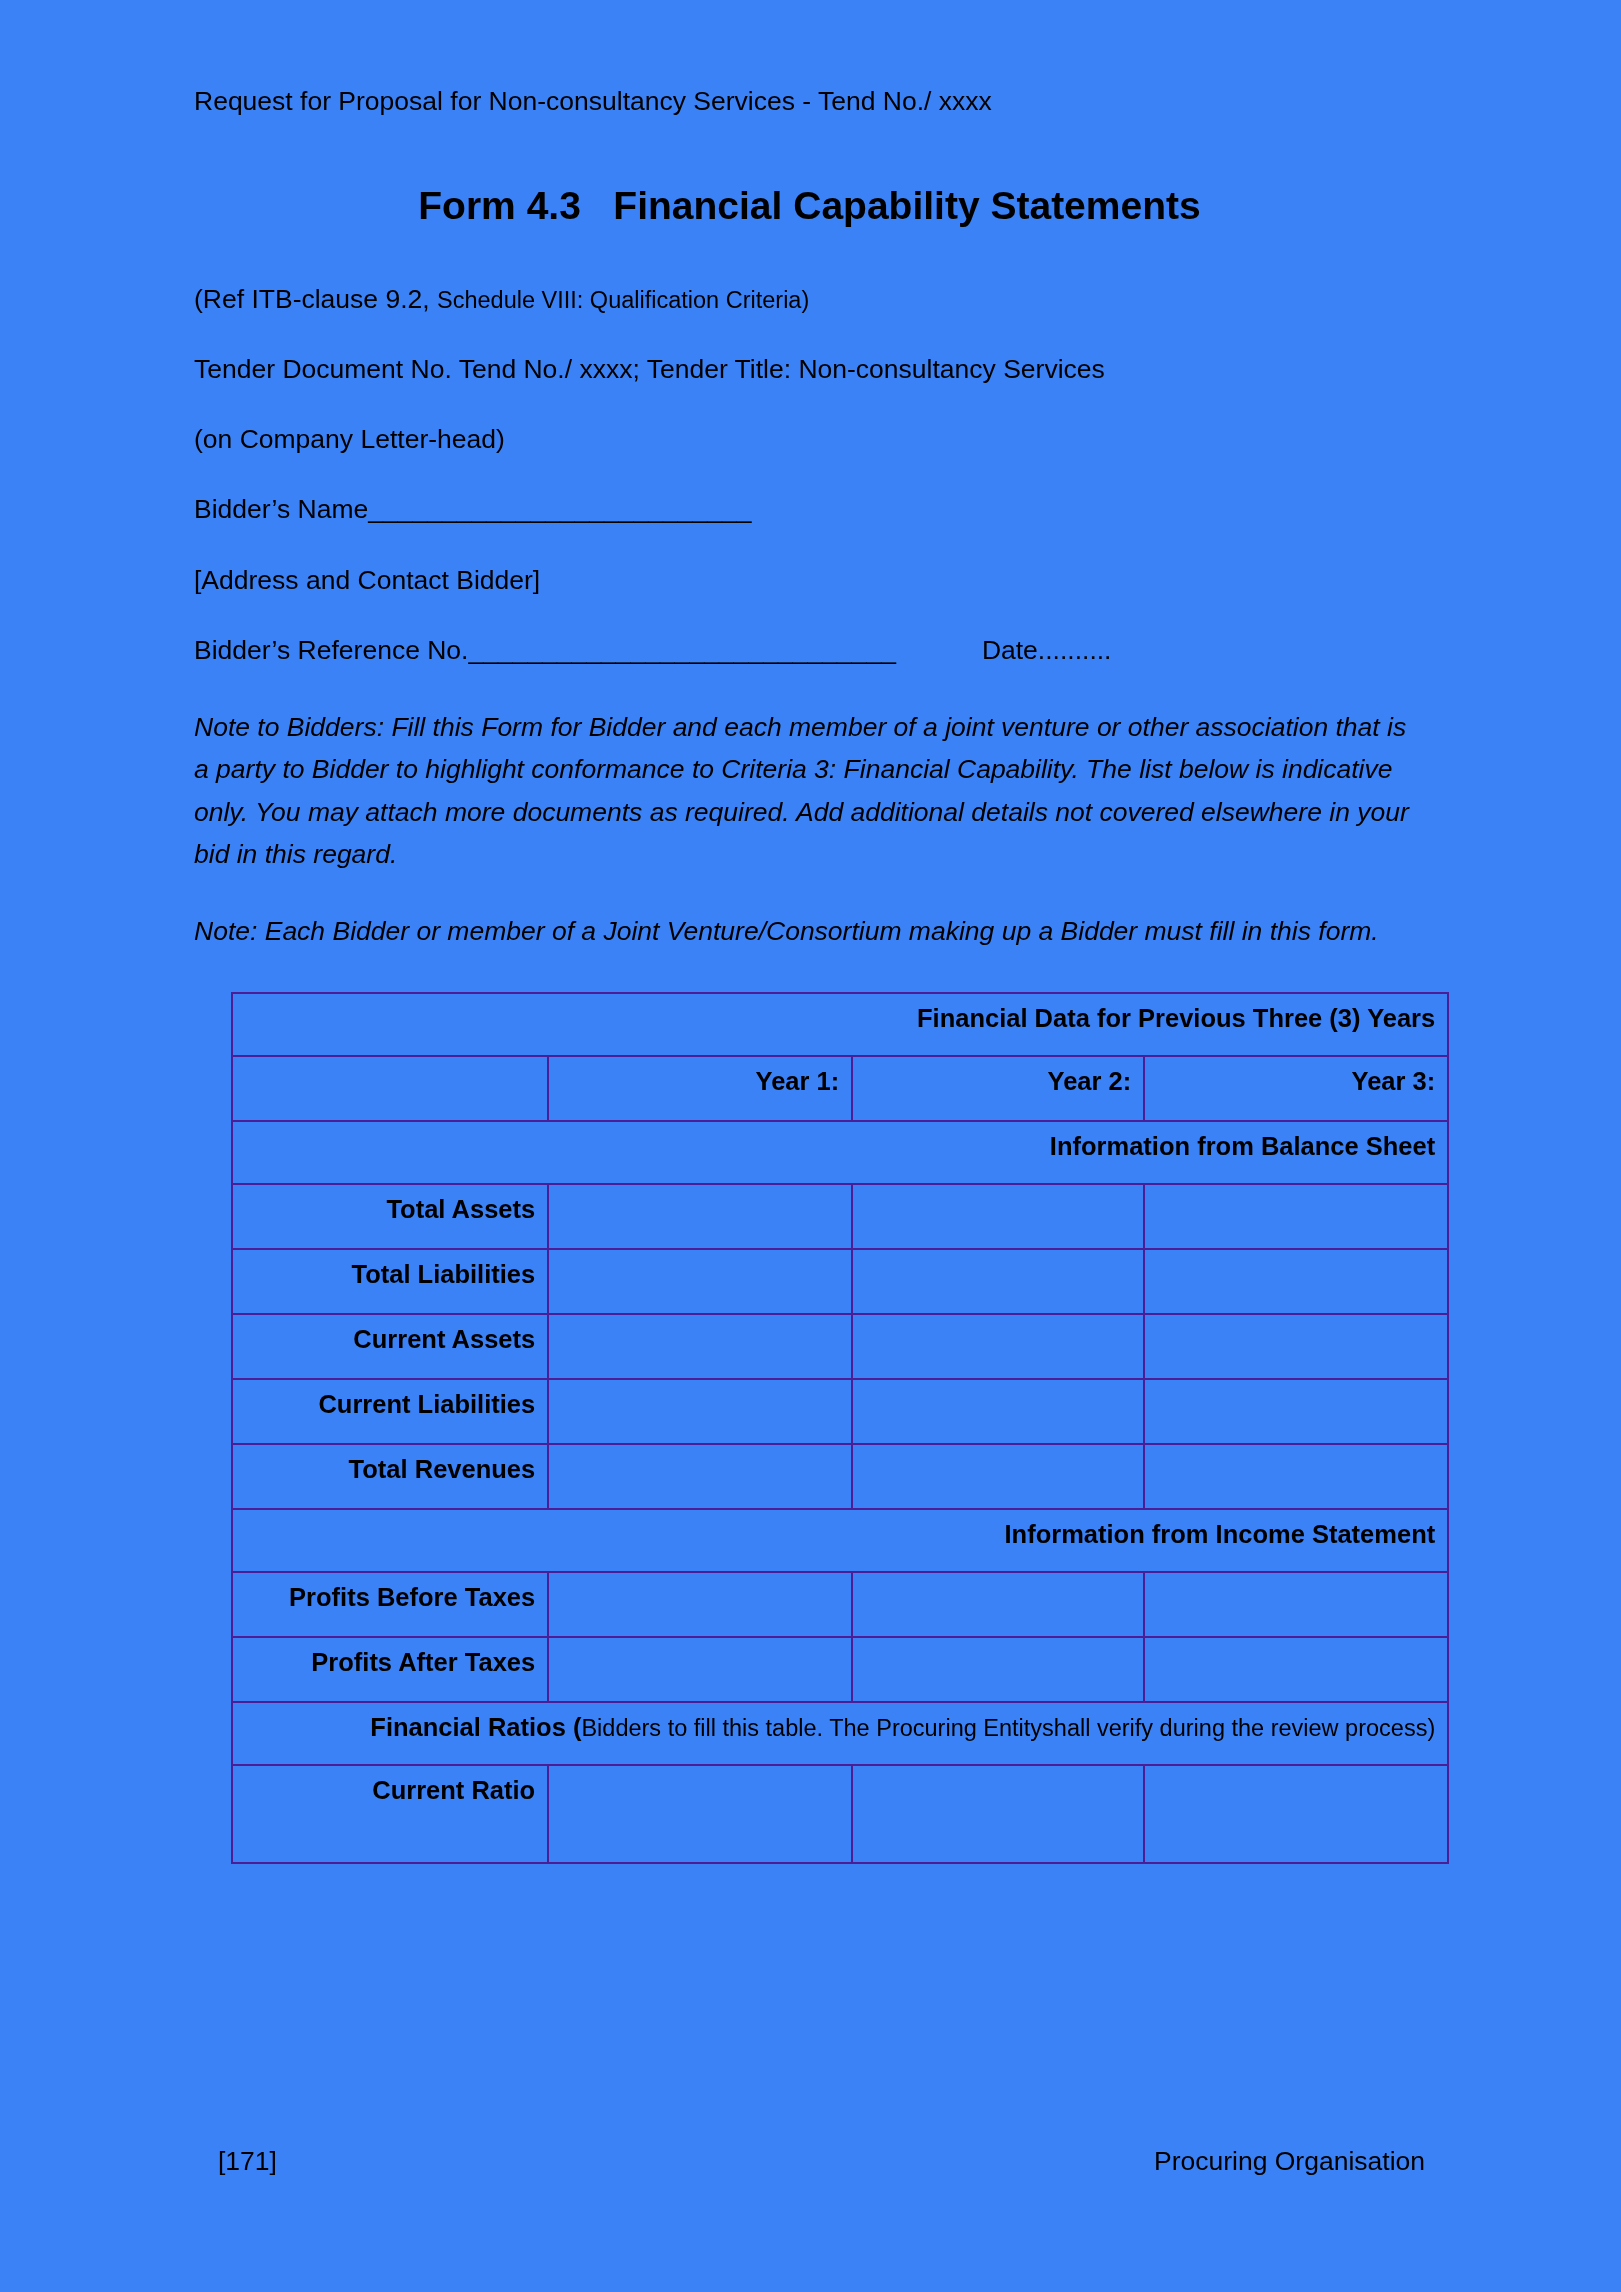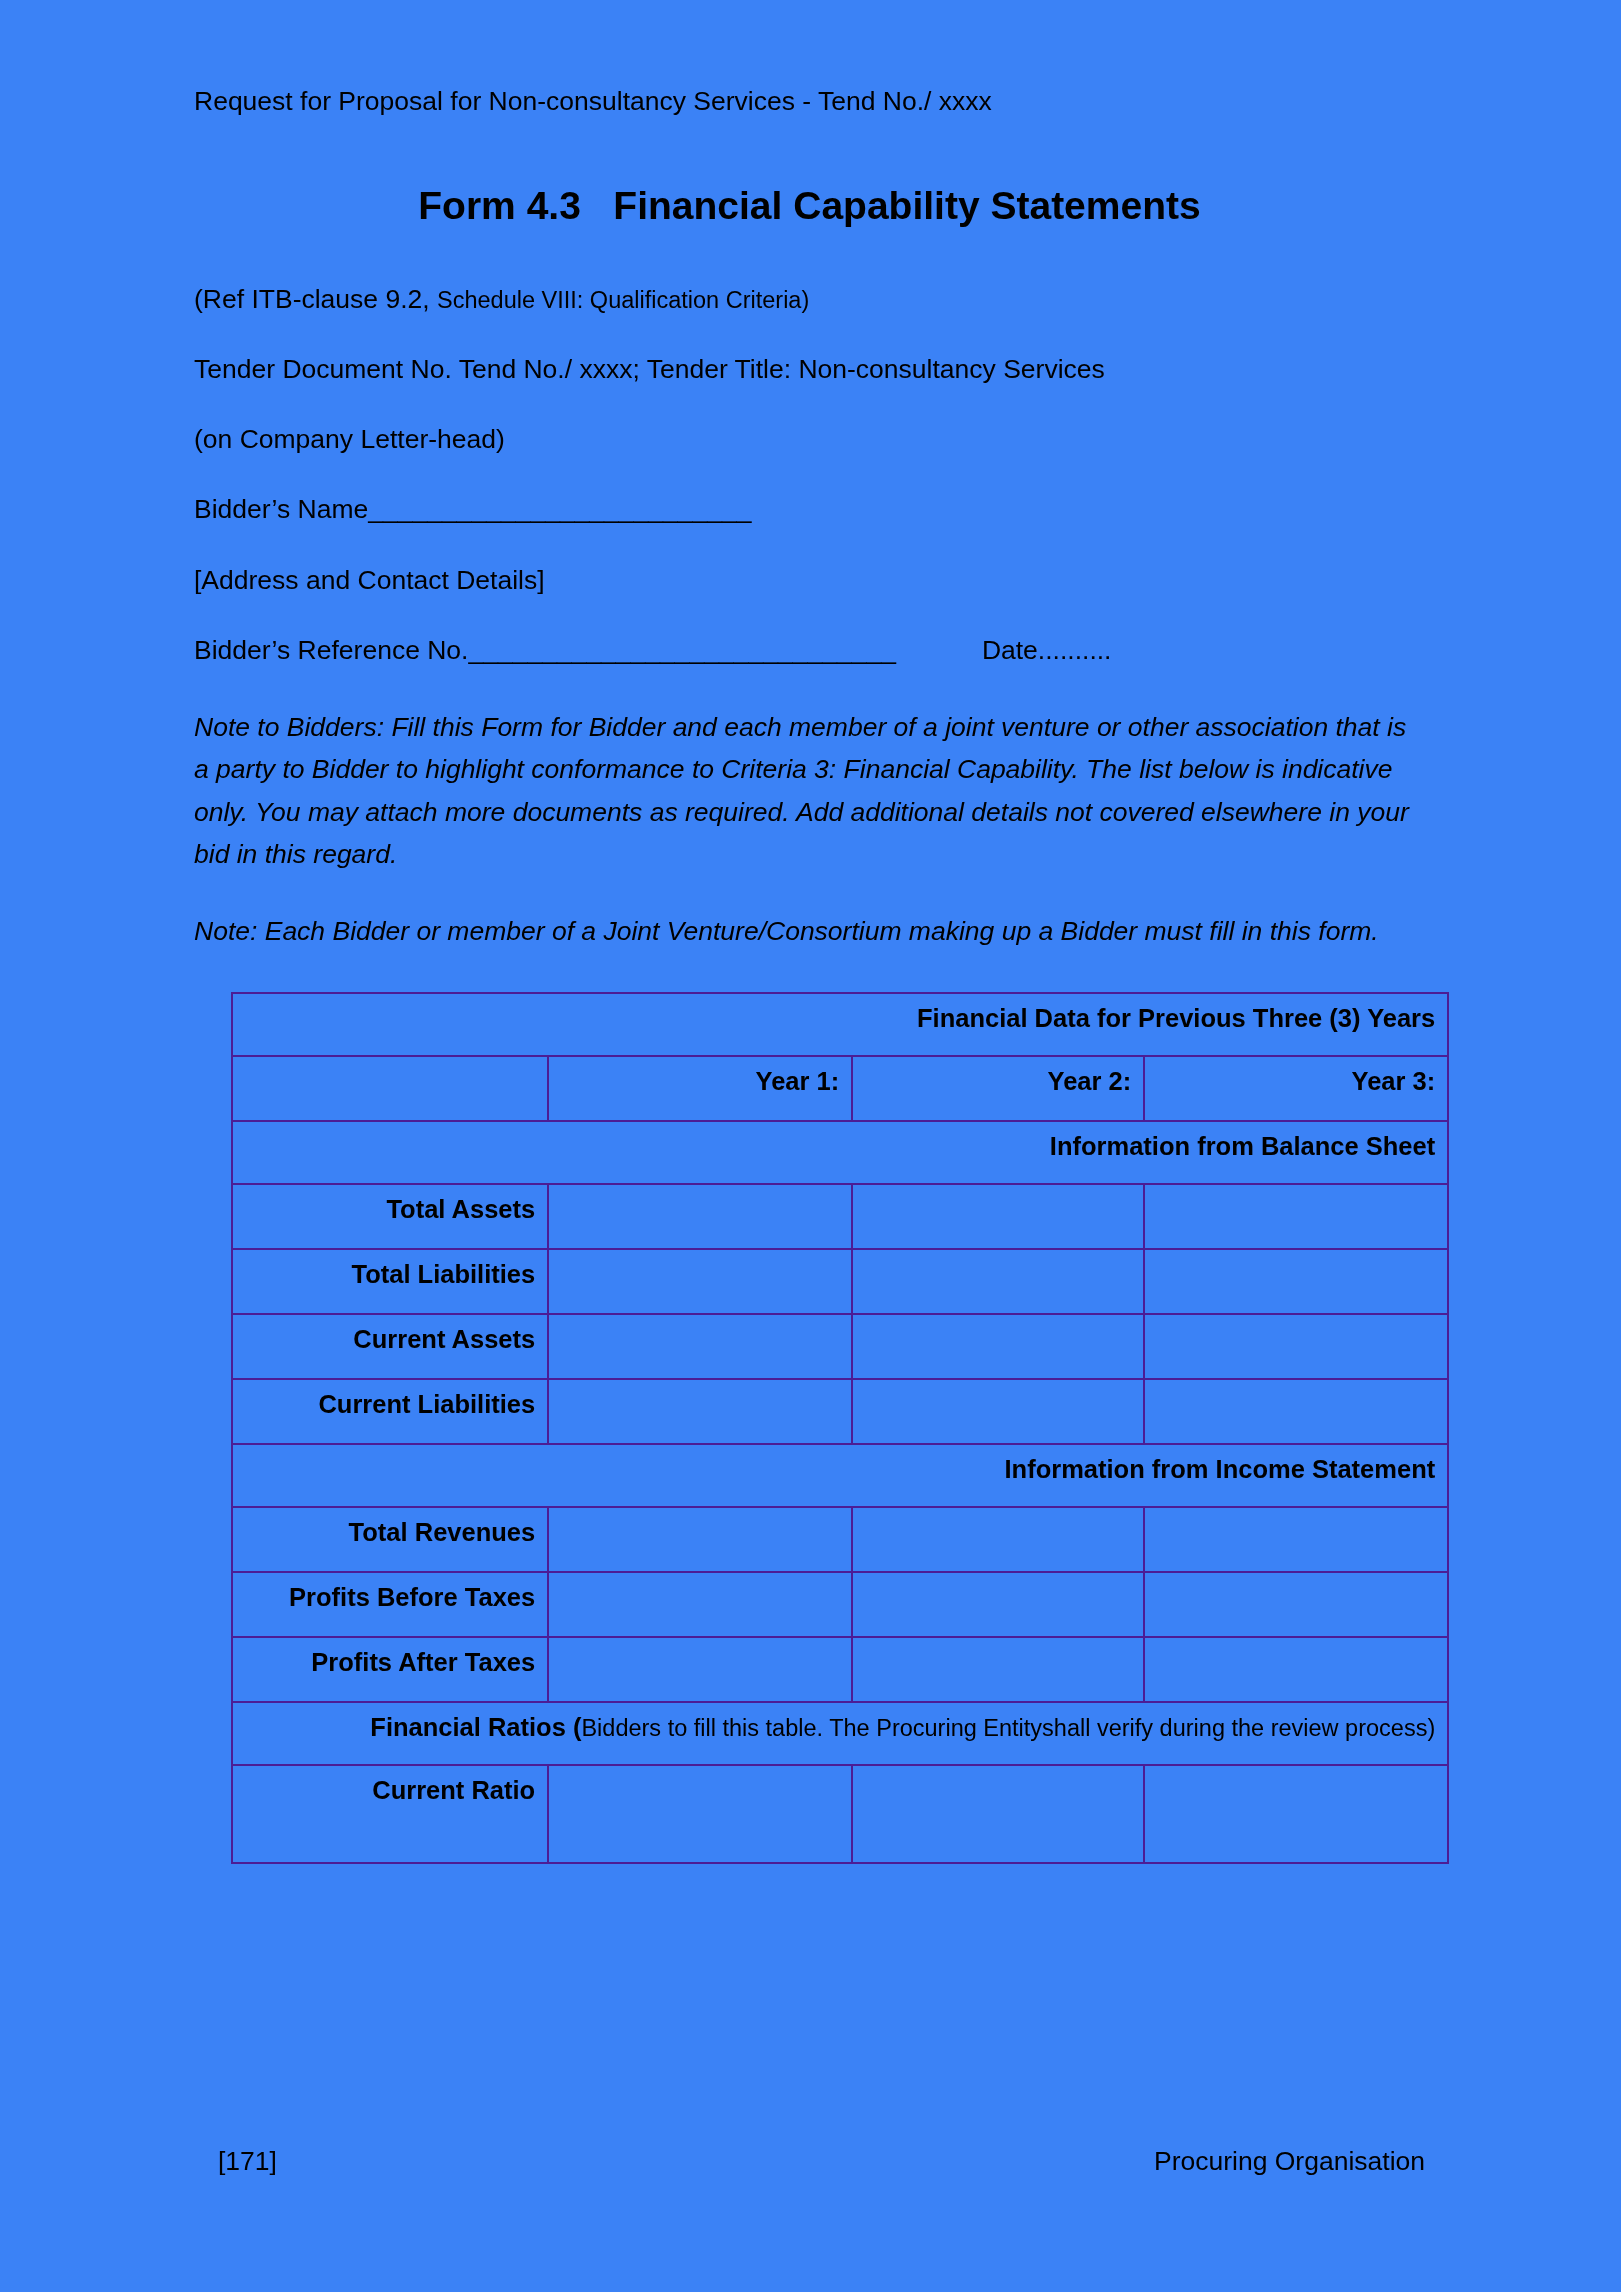--- a/index.html
+++ b/index.html
@@ -109,21 +109,21 @@
 
   <p class="line first"><span>(Ref ITB-clause 9.2, </span><span class="small-inline">Schedule VIII: Qualification Criteria)</span></p>
 
 
   <p class="line">Tender Document No. Tend No./ xxxx; Tender Title: Non-consultancy Services</p>
 
   <p class="line">(on Company Letter-head)</p>
 
   <p class="line">Bidder’s Name__________________________</p>
 
-  <p class="line">[Address and Contact Details]</p>
+  <p class="line">[Address and Contact Bidder]</p>
 
   <p class="line"><span>Bidder’s Reference No._____________________________</span><span class="date-label">Date..........</span></p>
 
   <p class="note-italic">Note to Bidders: Fill this Form for Bidder and each member of a joint venture or other association that is a party to Bidder to highlight conformance to Criteria 3: Financial Capability. The list below is indicative only. You may attach more documents as required. Add additional details not covered elsewhere in your bid in this regard.</p>
 
 
   <p class="subform-note">Note: Each Bidder or member of a Joint Venture/Consortium making up a Bidder must fill in this form.</p>
 
   <table class="fin-table">
     <colgroup>
@@ -165,28 +165,28 @@
         <td class="input-cell"></td>
       </tr>
       <tr>
         <td class="row-label">Current Liabilities</td>
         <td class="input-cell"></td>
         <td class="input-cell"></td>
         <td class="input-cell"></td>
       </tr>
 
       <tr>
+        <td class="row-label">Total Revenues</td>
+        <td class="input-cell"></td>
+        <td class="input-cell"></td>
+        <td class="input-cell"></td>
+      </tr>
+
+      <tr>
         <td class="span-header" colspan="4">Information from Income Statement</td>
-      </tr>
-
-      <tr>
-        <td class="row-label">Total Revenues</td>
-        <td class="input-cell"></td>
-        <td class="input-cell"></td>
-        <td class="input-cell"></td>
       </tr>
       <tr>
         <td class="row-label">Profits Before Taxes</td>
         <td class="input-cell"></td>
         <td class="input-cell"></td>
         <td class="input-cell"></td>
       </tr>
       <tr>
         <td class="row-label">Profits After Taxes</td>
         <td class="input-cell"></td>

